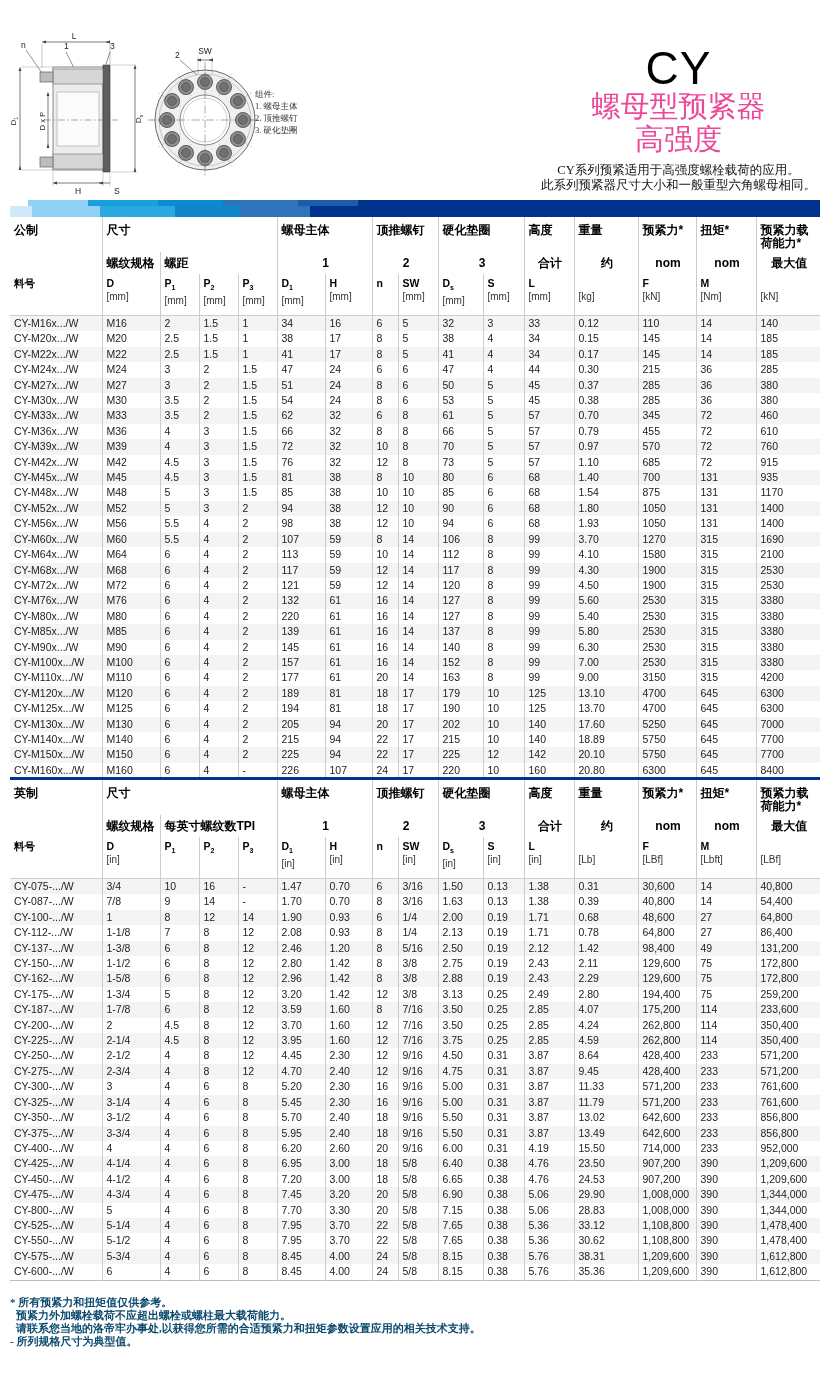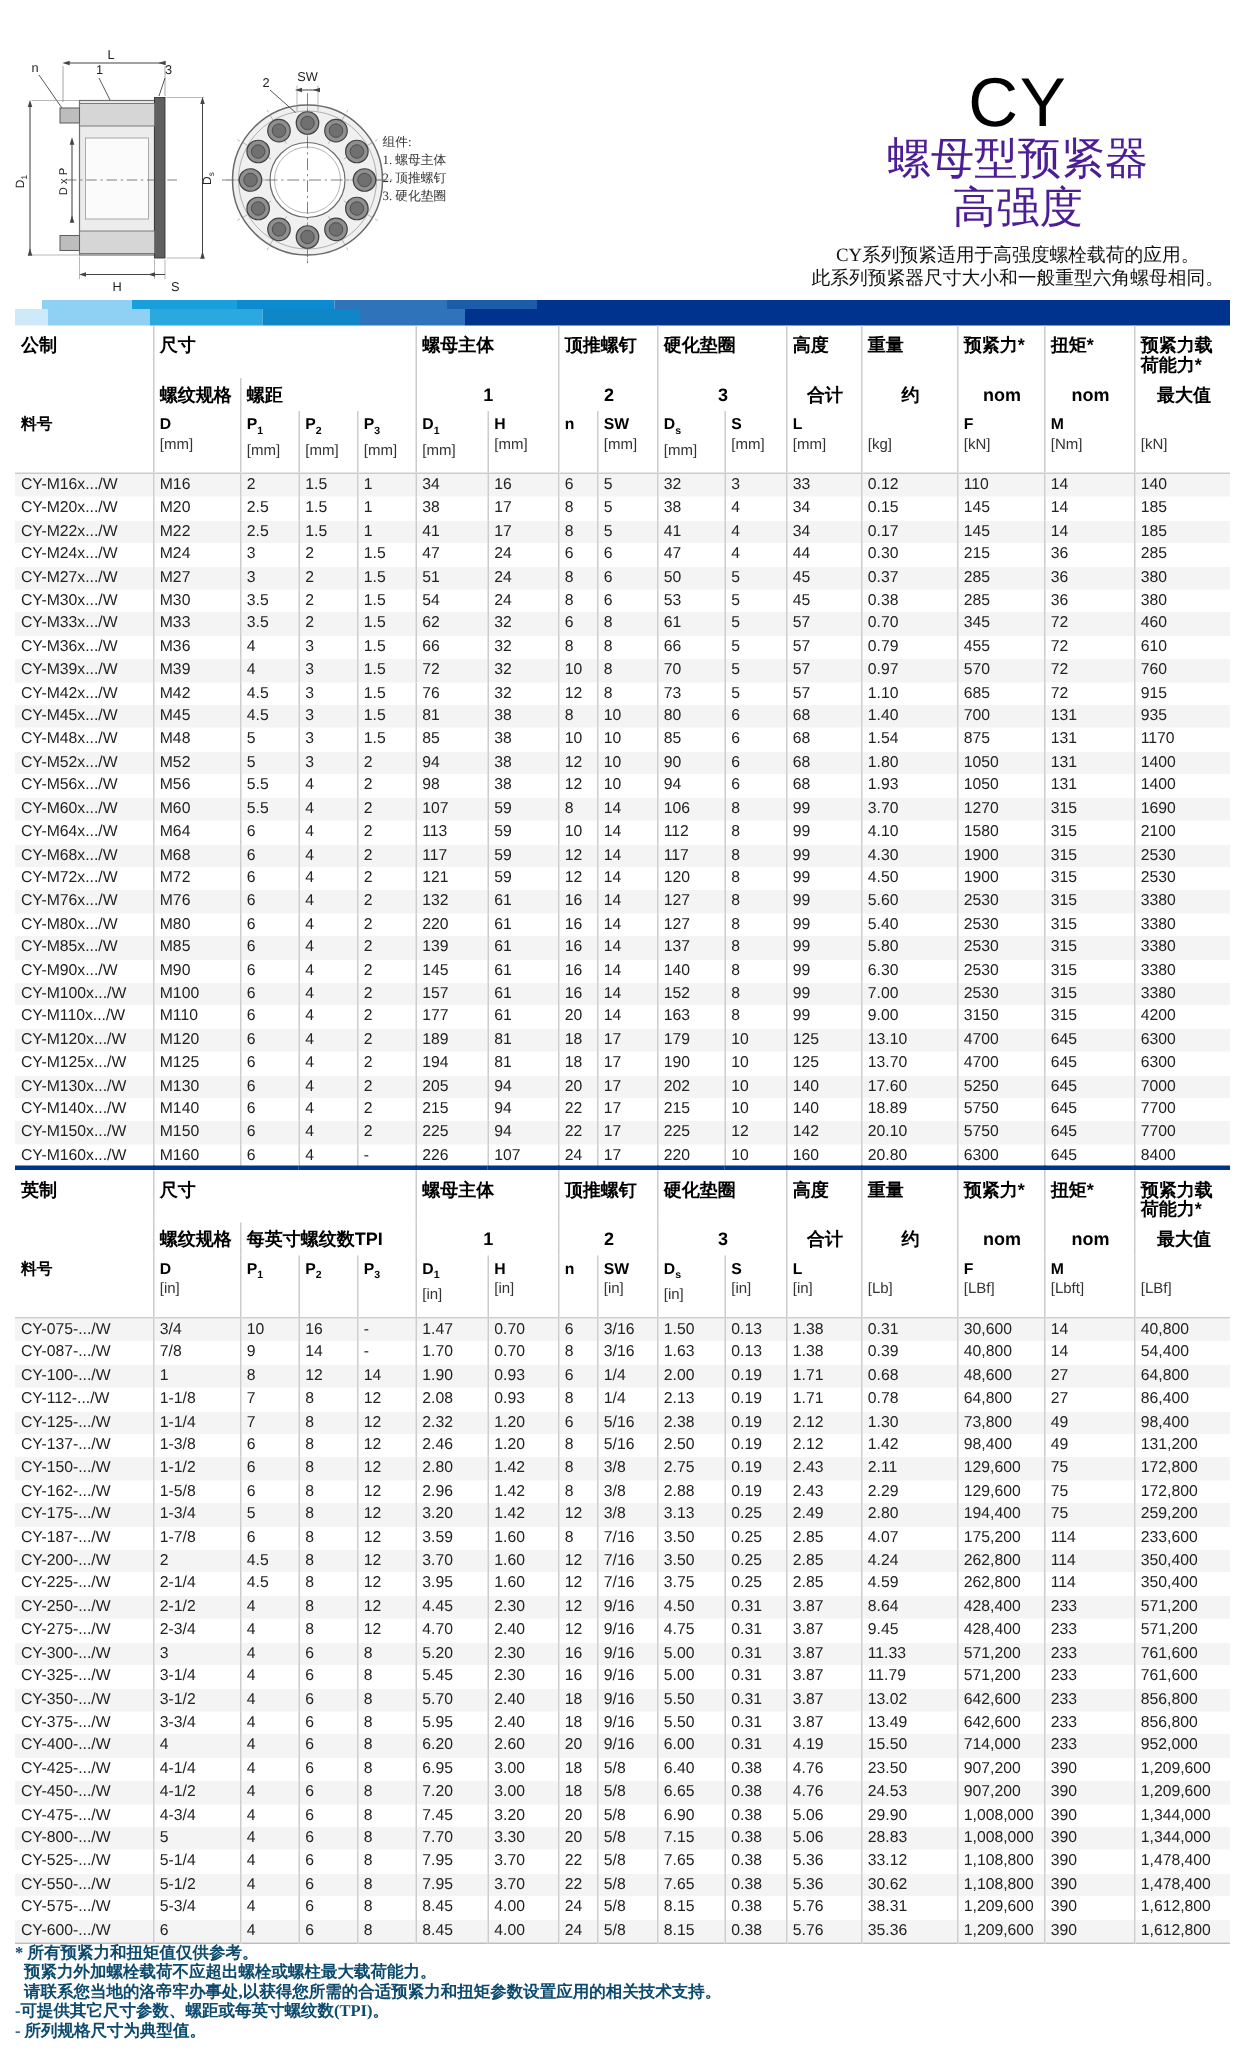--- a/index.html
+++ b/index.html
@@ -2,21 +2,21 @@
 <html><head>
 <meta charset="utf-8">
 <title>CY 螺母型预紧器 高强度</title>
 <style>
   html,body{margin:0;padding:0;background:#fff;}
   .page{position:relative;width:830px;height:1378px;background:#fff;overflow:hidden;
         font-family:"Liberation Sans",sans-serif;color:#111;}
   
   .title-block{position:absolute;right:14px;top:46px;text-align:center;}
   .big-title{font-size:46px;line-height:44px;color:#000;letter-spacing:1px;}
-  .sub-title{font-size:29px;line-height:33px;color:#4c1d95;}
+  .sub-title{font-size:29px;line-height:33px;color:#ec4899;}
   .desc{margin-top:7px;font-family:"Liberation Serif",serif;font-size:12.5px;line-height:1.22;color:#111;}
   
   #brand-bar{position:absolute;left:10px;top:200px;width:810px;height:17px;font-size:0;}
   #brand-bar .bar-row{height:6px;white-space:nowrap;}
   #brand-bar .bar-row2{height:11px;}
   #brand-bar span{display:inline-block;height:100%;}
   
   .tbl{position:absolute;left:10px;width:810px;border-collapse:collapse;table-layout:fixed;
        border-bottom:1px solid #bdbdbd;}
   .tbl th,.tbl td{border-left:1px solid #ccc;padding:0 2px 0 4px;text-align:left;
@@ -914,38 +914,20 @@
           <td>1/4</td>
           <td>2.13</td>
           <td>0.19</td>
           <td>1.71</td>
           <td>0.78</td>
           <td>64,800</td>
           <td>27</td>
           <td>86,400</td>
         </tr>
         <tr>
-          <td>CY-125-.../W</td>
-          <td>1-1/4</td>
-          <td>7</td>
-          <td>8</td>
-          <td>12</td>
-          <td>2.32</td>
-          <td>1.20</td>
-          <td>6</td>
-          <td>5/16</td>
-          <td>2.38</td>
-          <td>0.19</td>
-          <td>2.12</td>
-          <td>1.30</td>
-          <td>73,800</td>
-          <td>49</td>
-          <td>98,400</td>
-        </tr>
-        <tr>
           <td>CY-137-.../W</td>
           <td>1-3/8</td>
           <td>6</td>
           <td>8</td>
           <td>12</td>
           <td>2.46</td>
           <td>1.20</td>
           <td>8</td>
           <td>5/16</td>
           <td>2.50</td>
@@ -1334,17 +1316,16 @@
           <td>390</td>
           <td>1,612,800</td>
         </tr>
       </tbody>
     </table>
 
   <div id="footnotes">
       <div>* 所有预紧力和扭矩值仅供参考。</div>
       <div class="ind">预紧力外加螺栓载荷不应超出螺栓或螺柱最大载荷能力。</div>
       <div class="ind">请联系您当地的洛帝牢办事处,以获得您所需的合适预紧力和扭矩参数设置应用的相关技术支持。</div>
-      <div>-可提供其它尺寸参数、螺距或每英寸螺纹数(TPI)。</div>
       <div>- 所列规格尺寸为典型值。</div>
     </div>
 
 </div>
 
 </body></html>

